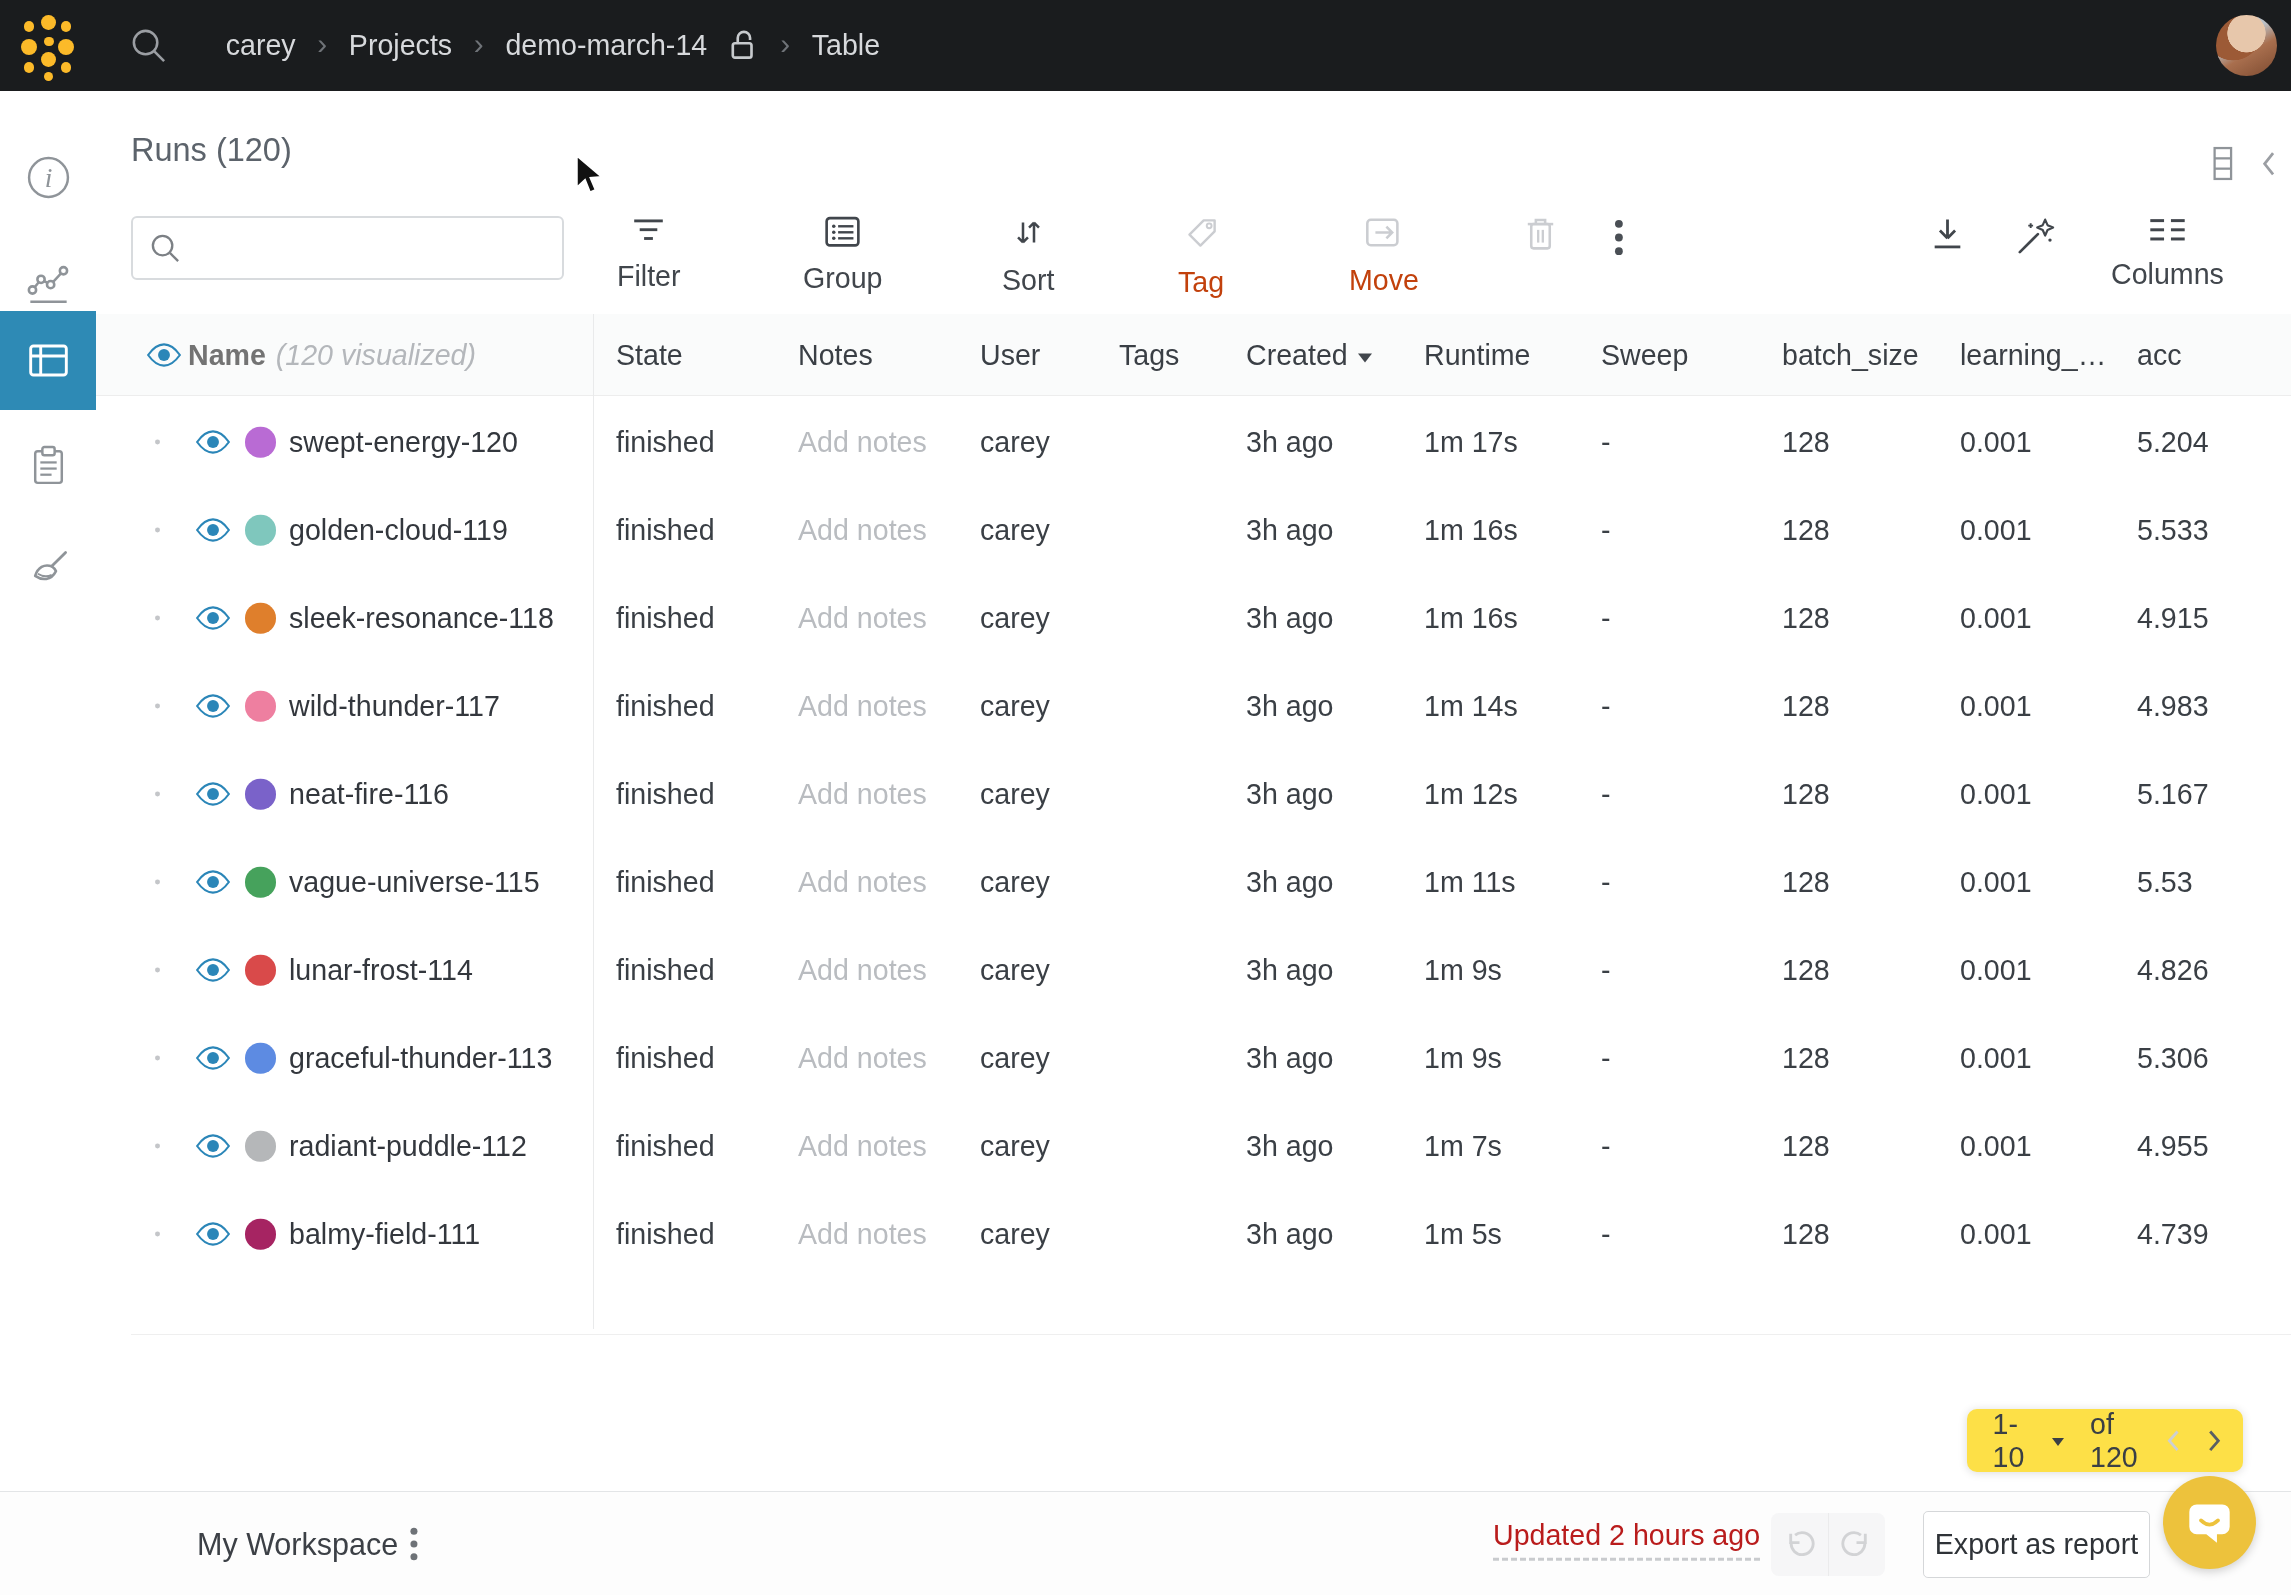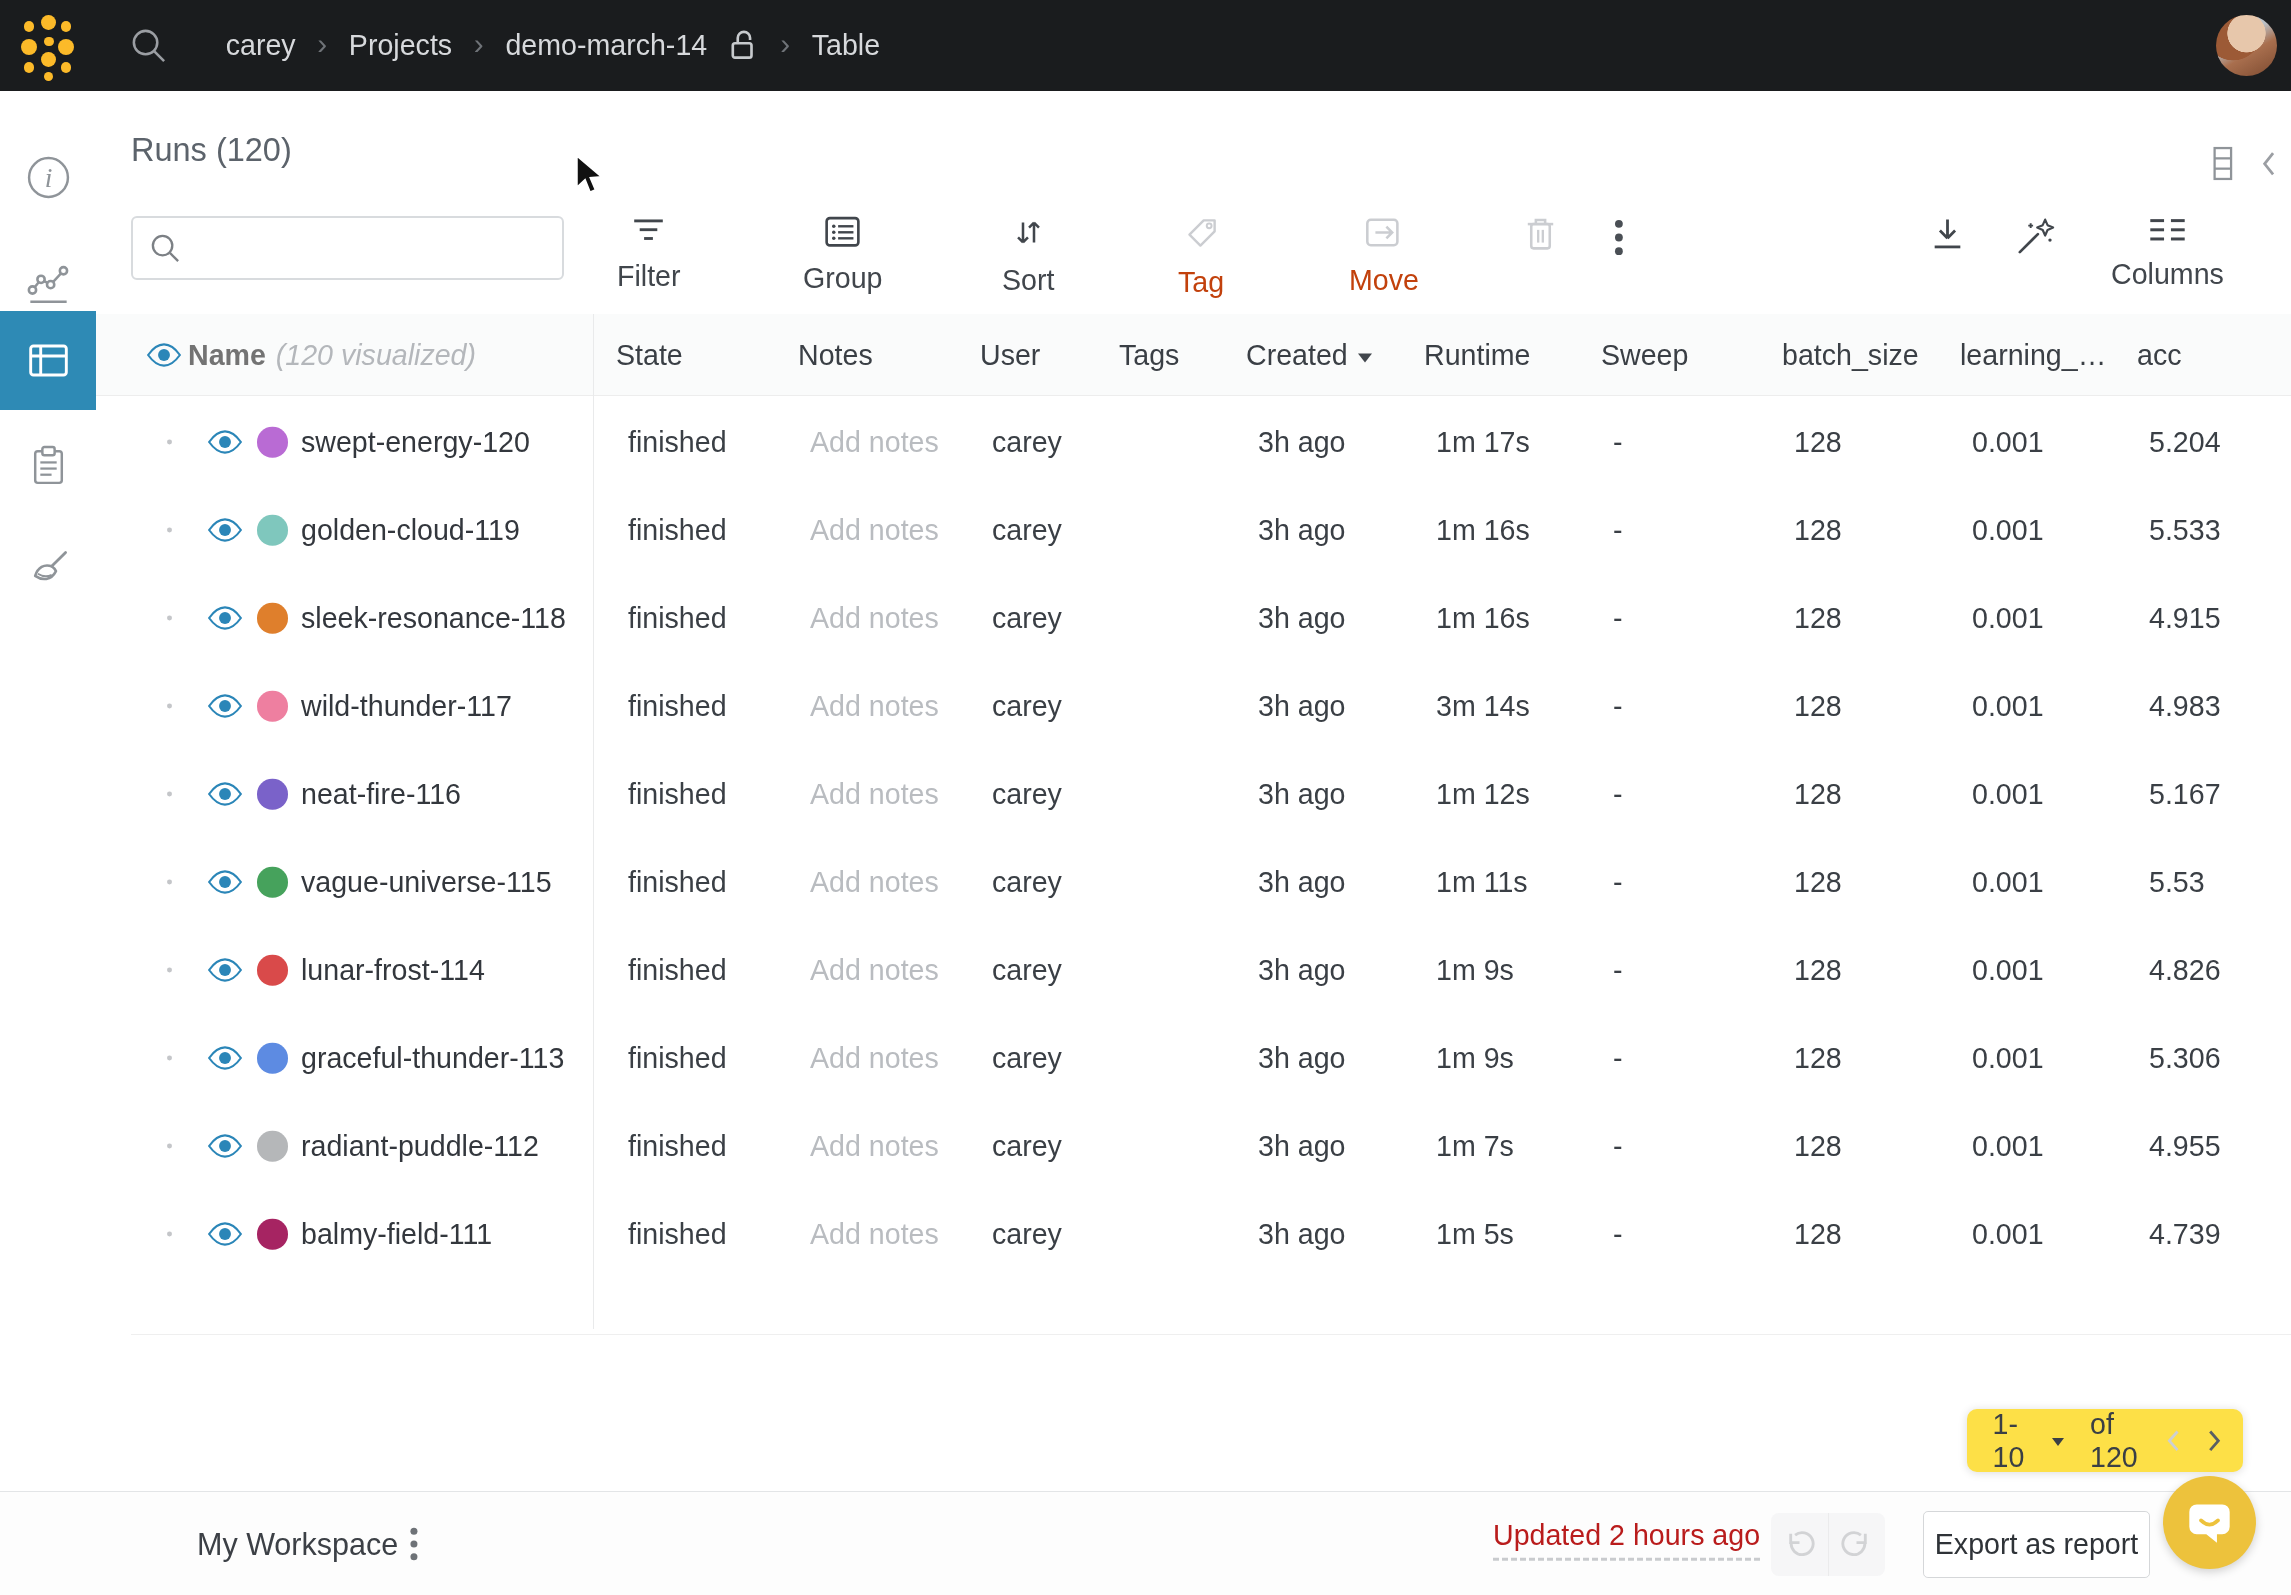--- a/index.html
+++ b/index.html
@@ -51,21 +51,21 @@
   .c-created{left:1150px;} .c-runtime{left:1328px;} .c-sweep{left:1505px;}
   .c-batch{left:1686px;} .c-lr{left:1864px;} .c-acc{left:2041px;}
   .h-eye{position:absolute;left:50px;top:50%;transform:translateY(-50%);}
   .h-name{position:absolute;left:92px;top:50%;transform:translateY(-50%);font-size:28.6px;white-space:nowrap;}
   .h-name b{font-weight:700;color:#737373;}
   .h-name .muted{color:#b4b7bb;font-weight:400;margin-left:9.9px;font-style:italic;}
   .sort-caret{display:inline-block;width:0;height:0;border-left:7.9px solid transparent;border-right:7.9px solid transparent;
               border-top:9.9px solid #41464c;margin-left:9.9px;transform:translateY(-2px);}
 
   
-  .rows{position:absolute;left:12px;right:0;top:307px;}
+  .rows{position:absolute;left:0;right:0;top:307px;}
   .row{position:relative;height:88px;}
   .row-dot{position:absolute;left:59px;top:50%;transform:translateY(-50%);width:4.9px;height:4.9px;border-radius:50%;background:#c4c6c9;}
   .row-eye{position:absolute;left:99px;top:50%;transform:translateY(-50%);cursor:pointer;}
   .row-circle{position:absolute;left:149px;top:50%;transform:translateY(-50%);width:30.5px;height:30.5px;border-radius:50%;}
   .row-name{position:absolute;left:193px;top:50%;transform:translateY(-50%);font-size:28.6px;color:#33373d;white-space:nowrap;cursor:pointer;}
   .notes-ph{color:#b9bcc0;}
 
   
   .pagination{position:absolute;left:1871px;top:1318px;width:276px;height:63px;background:#fde047;border-radius:9.9px;
               box-shadow:0 1px 9.9px rgba(0,0,0,0.14);display:flex;align-items:center;font-size:28.6px;color:#3a3f45;}
@@ -432,21 +432,21 @@
               <circle cx="17" cy="12" r="5.6" fill="#2b86b8"></circle>
             </svg>
     </span>
     <span class="row-circle" style="background: rgb(238, 127, 160);"></span>
     <span class="row-name">wild-thunder-117</span>
     <span class="cell c-state">finished</span>
     <span class="cell c-notes notes-ph">Add notes</span>
     <span class="cell c-user">carey</span>
     <span class="cell c-tags"></span>
     <span class="cell c-created">3h ago</span>
-    <span class="cell c-runtime">3m 14s</span>
+    <span class="cell c-runtime">1m 14s</span>
     <span class="cell c-sweep">-</span>
     <span class="cell c-batch">128</span>
     <span class="cell c-lr">0.001</span>
     <span class="cell c-acc">4.983</span>
   </div>
 
   <div class="row">
     <span class="row-dot"></span>
     <span class="row-eye">
       <svg width="36" height="26.6" viewBox="0 0 34 24">

